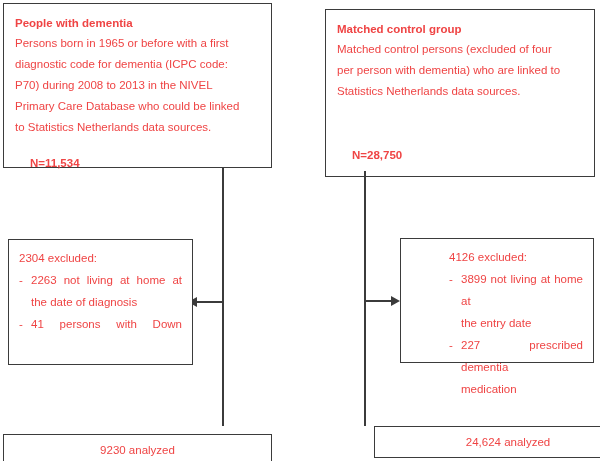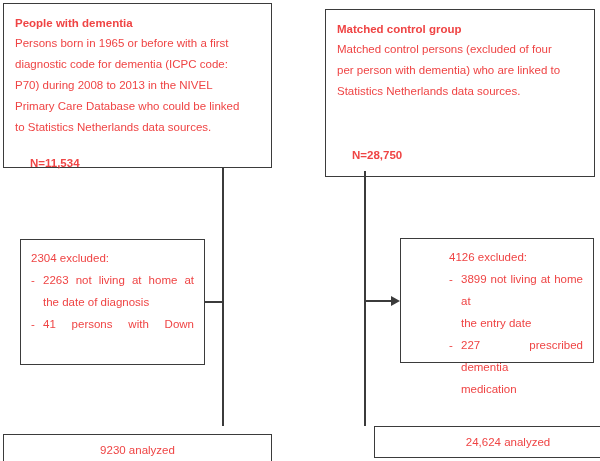--- a/index.html
+++ b/index.html
@@ -130,21 +130,21 @@
       <p class="para">Statistics Netherlands data sources.</p>
       <p class="nline" style="margin-top:43px;">N=28,750</p>
     </div>
   </div>
 
   <div class="vline" style="left:222px; top:168px; height:258px;"></div>
 
   <div class="hline" style="left:196px; top:301px; width:27px;"></div>
   <div class="arrowhead arrow-left" style="left:188px; top:297px;"></div>
 
-  <div class="box" style="left:20px; top:239px; width:185px; height:126px;">
+  <div class="box" style="left:8px; top:239px; width:185px; height:126px;">
     <div class="box-inner" style="padding:7px 10px 6px 10px;">
       <p class="excl-head">2304 excluded:</p>
       <p class="excl-item just">
         <span class="dash">-</span>
         <span class="l1">2263 not living at home at</span>
         <span class="l2">the date of diagnosis</span>
       </p>
       <p class="excl-item just">
         <span class="dash">-</span>
         <span class="l1">41 persons with Down</span>

